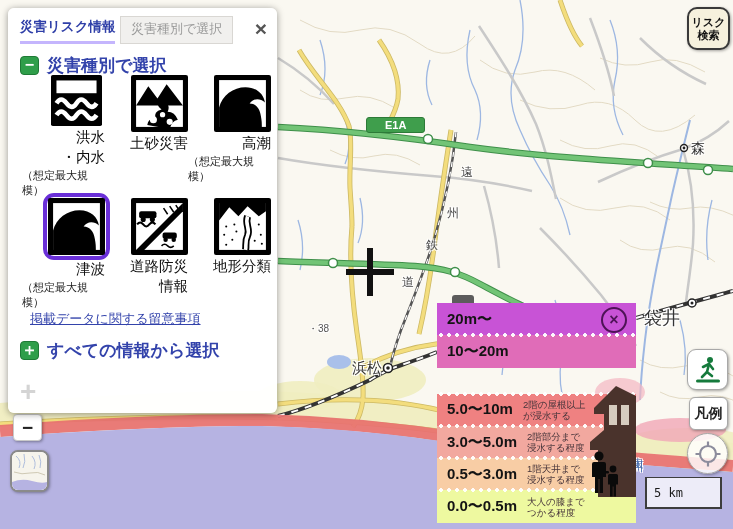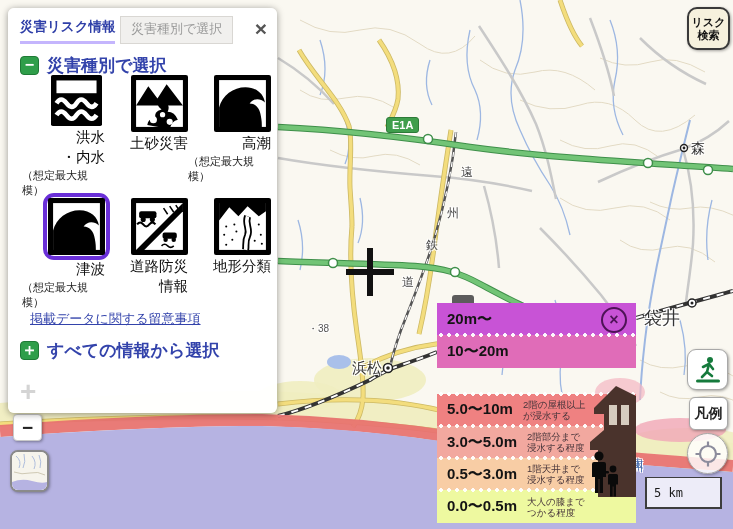--- a/index.html
+++ b/index.html
@@ -5,22 +5,22 @@
   * { margin:0; padding:0; box-sizing:border-box; }
   html,body { width:733px; height:529px; overflow:hidden; }
   body { font-family:"Liberation Sans","DejaVu Sans",sans-serif; position:relative; background:#faf8f1; }
   #stage { position:absolute; inset:0; width:733px; height:529px; overflow:hidden; }
   #map-svg { position:absolute; left:0; top:0; z-index:0; }
 
   
   .maplabel { position:absolute; color:#333; text-shadow:1px 1px 0 #fff,-1px -1px 0 #fff,1px -1px 0 #fff,-1px 1px 0 #fff; z-index:2; white-space:nowrap; }
   .riverlabel { color:#4a6fae; writing-mode:vertical-rl; letter-spacing:2px; font-size:12px; }
   .railchar { font-size:12px; color:#444; }
-  #e1a-badge { position:absolute; left:386px; top:117px; background:#3f9e4c; color:#fff; font-weight:bold;
-    font-size:11px; padding:1px 5px; border-radius:3px; border:1px solid #2d7a38; z-index:2; }
+  #e1a-badge { position:absolute; left:366px; top:117px; background:#3f9e4c; color:#fff; font-weight:bold;
+    font-size:11px; padding:1px 18px; border-radius:3px; border:1px solid #2d7a38; z-index:2; }
 
   
   #crosshair { position:absolute; left:346px; top:248px; width:48px; height:48px; z-index:3; }
   #crosshair .h { position:absolute; left:0; top:21px; width:48px; height:6px; background:#111; }
   #crosshair .v { position:absolute; left:21px; top:0; width:6px; height:48px; background:#111; }
 
   
   #panel { position:absolute; left:8px; top:8px; width:269px; height:405px; background:rgba(255,255,255,.96);
     border-radius:6px; box-shadow:0 1px 7px rgba(0,0,0,.4); z-index:20; }
   #tabbar { position:relative; height:38px; }

